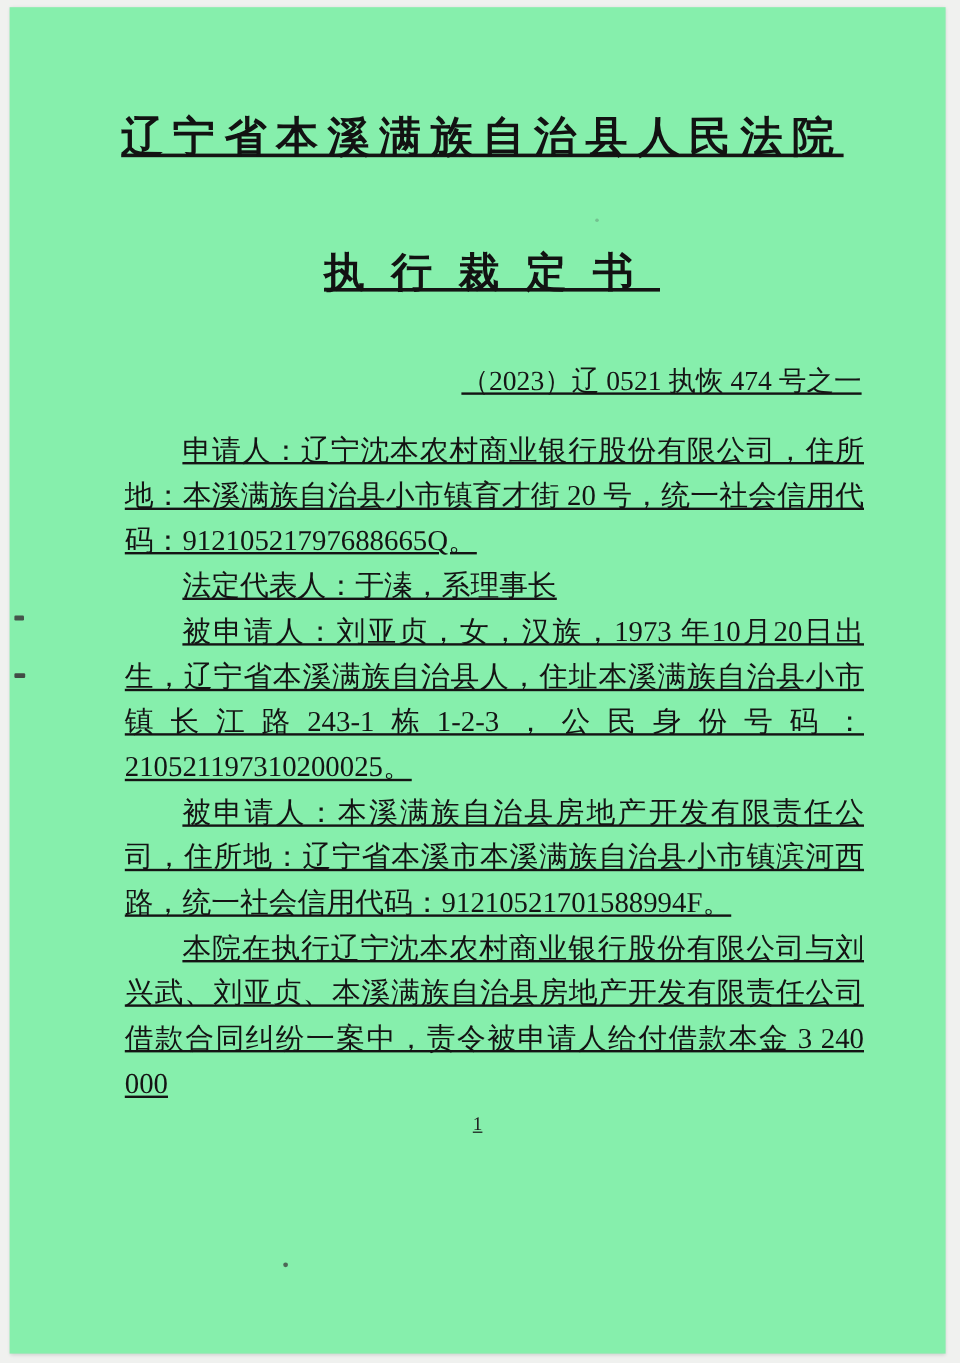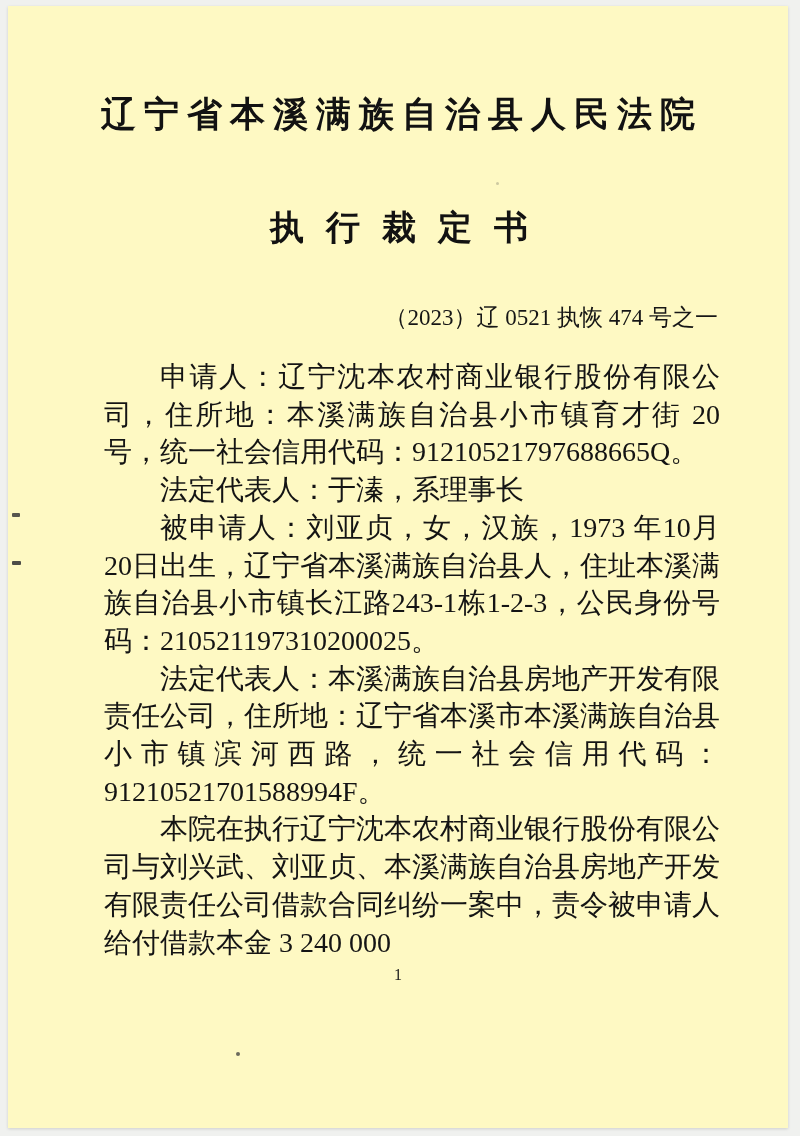--- a/index.html
+++ b/index.html
@@ -16,23 +16,24 @@
     width: 800px;
     height: 1136px;
     background: #f0f1ef;
   }
   .paper {
     position: absolute;
     left: 8px;
     top: 6px;
     width: 780px;
     height: 1122px;
-    background: #fef9c3;
+    background: #86efac;
     box-shadow: 0 1px 3px rgba(0,0,0,0.14);
     color: #141414;
+    text-decoration: underline;
   }
   .court {
     margin: 0;
     padding-top: 90px;
     padding-left: 8px;
     text-align: center;
     font-size: 35px;
     font-weight: bold;
     letter-spacing: 8px;
     line-height: 38px;
@@ -53,21 +54,21 @@
     margin-top: 58px;
     padding-right: 70px;
     text-align: right;
     font-size: 23px;
     line-height: 28px;
     color: #161616;
     margin-left: 23px;
   }
   .content {
     margin: 26px 68px 0 96px;
-    font-size: 28px;
+    font-size: 24px;
     line-height: 37.7px;
     text-align: justify;
     color: #141414;
   }
   .content p {
     margin: 0;
     padding: 0;
     text-indent: 2em;
   }
   .pageno {
@@ -100,20 +101,20 @@
     <h1 class="court">辽宁省本溪满族自治县人民法院</h1>
 
     <h2 class="doctype">执行裁定书</h2>
 
     <div class="caseno">（2023）辽 0521 执恢 474 号之一</div>
 
     <div class="content">
       <p>申请人：辽宁沈本农村商业银行股份有限公司，住所地：本溪满族自治县小市镇育才街 20 号，统一社会信用代码：91210521797688665Q。</p>
       <p>法定代表人：于溱，系理事长</p>
       <p>被申请人：刘亚贞，女，汉族，1973 年10月20日出生，辽宁省本溪满族自治县人，住址本溪满族自治县小市镇长江路243-1栋1-2-3，公民身份号码：210521197310200025。</p>
-      <p>法定代表人：本溪满族自治县房地产开发有限责任公司，住所地：辽宁省本溪市本溪满族自治县小市镇滨河西路，统一社会信用代码：91210521701588994F。</p>
+      <p>被申请人：本溪满族自治县房地产开发有限责任公司，住所地：辽宁省本溪市本溪满族自治县小市镇滨河西路，统一社会信用代码：91210521701588994F。</p>
       <p>本院在执行辽宁沈本农村商业银行股份有限公司与刘兴武、刘亚贞、本溪满族自治县房地产开发有限责任公司借款合同纠纷一案中，责令被申请人给付借款本金 3 240 000</p>
     </div>
 
     <div class="pageno">1</div>
 
   </div>
 </div>
 
 </body></html>

